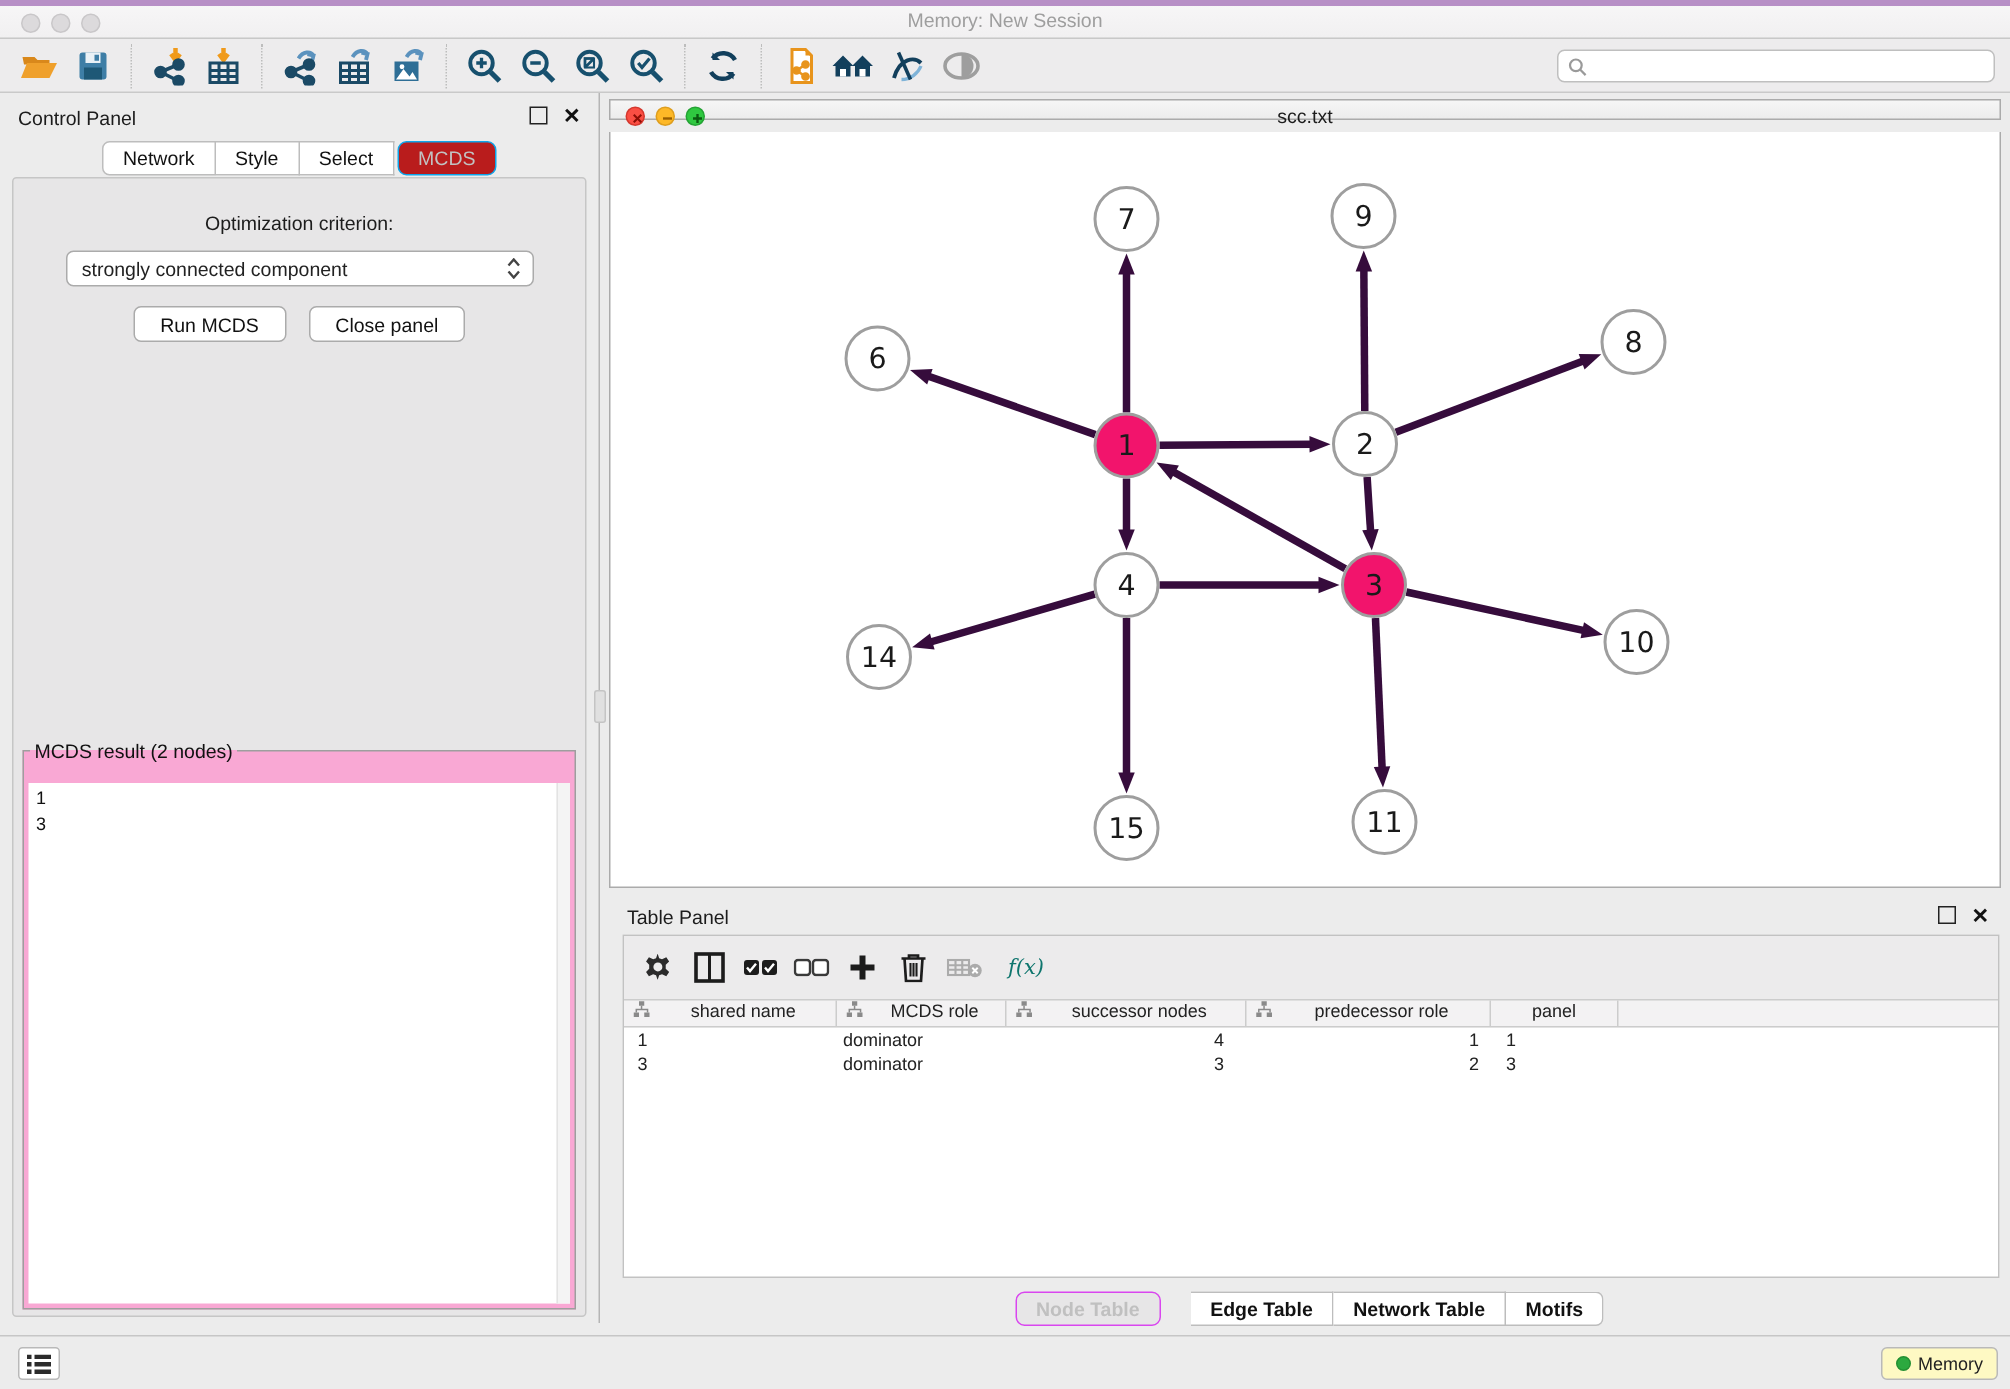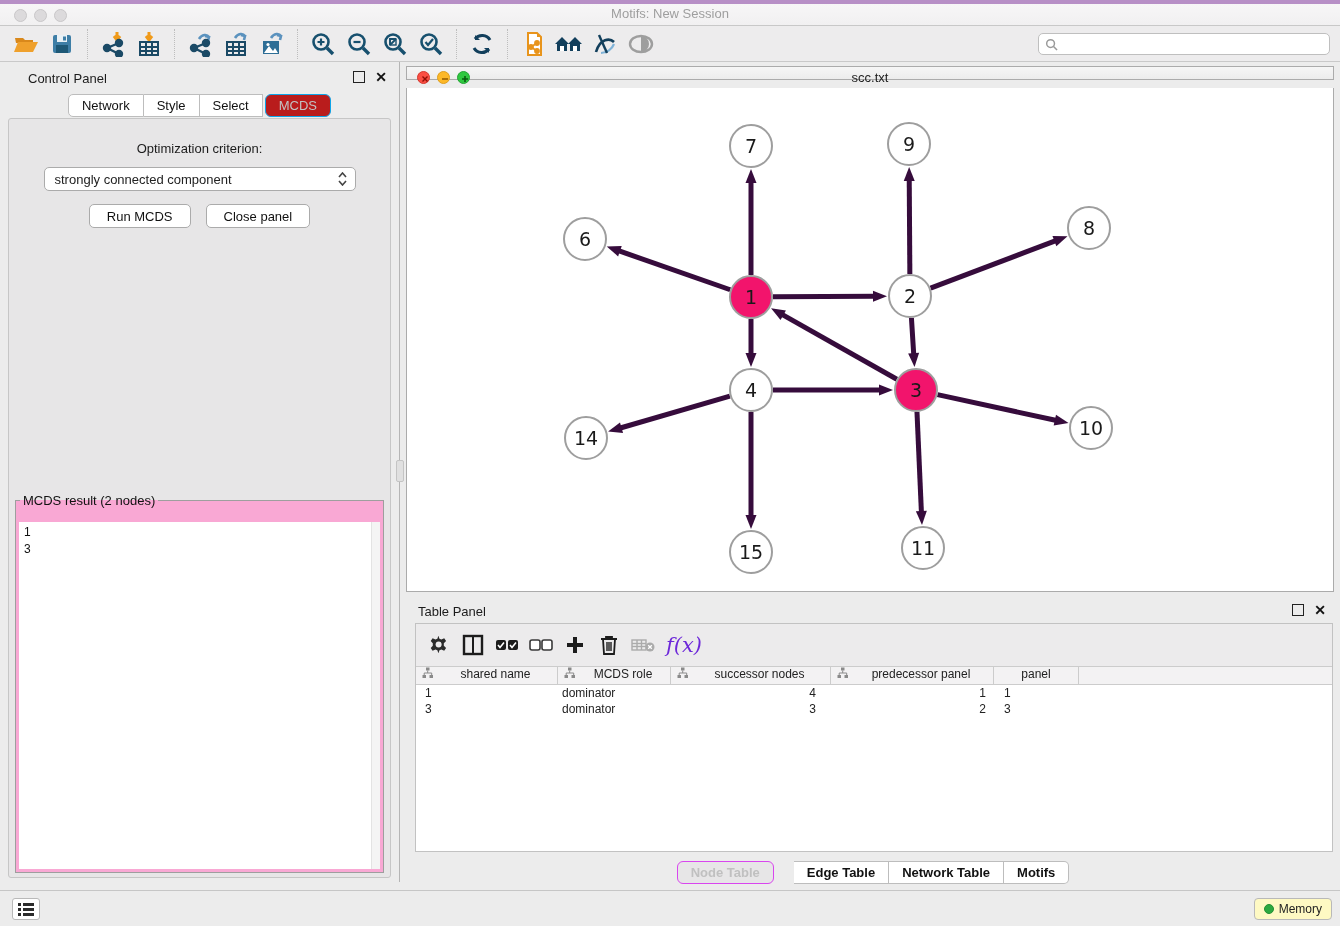--- a/index.html
+++ b/index.html
@@ -18,21 +18,21 @@
   .toolbar{position:absolute;top:26px;left:0;right:0;height:36px;background:#EDECED;
            border-bottom:1px solid #C9C9C9;display:flex;align-items:center;padding-left:8px;}
   .tbtn{width:36px;height:30px;display:flex;align-items:center;justify-content:center;cursor:default;}
   .sep{width:0;height:30px;border-left:1px dotted #BDBDBD;margin:0 7px;}
   .searchbox{position:absolute;right:10px;top:7px;width:292px;height:22px;background:#fff;
              border:1px solid #BFBFBF;border-radius:5px;display:flex;align-items:center;padding:0 6px;}
   .searchbox input{border:none;outline:none;flex:1;font-size:12px;background:transparent;
                    font-family:"Liberation Sans",sans-serif;}
   
   .control-panel{position:absolute;top:62px;left:0;width:400px;bottom:44px;
-                 background:#ECECEC;border-right:1px solid #B5B5B5;padding-left:16px;}
+                 background:#ECECEC;border-right:1px solid #B5B5B5;}
   .panel-header{position:relative;height:32px;}
   .panel-title{position:absolute;left:12px;top:9px;font-size:13px;color:#1c1c1c;}
   .panel-float{position:absolute;right:34px;top:9px;width:12px;height:12px;
                border:1.5px solid #222;}
   .panel-close{position:absolute;right:12px;top:7px;font-size:14px;font-weight:bold;color:#111;}
   .cp-tabs{position:absolute;top:32px;left:0;right:0;display:flex;justify-content:center;}
   .cp-tab{background:#fff;border:1px solid #BDBDBD;border-left:none;padding:3px 13px;
           font-size:13px;color:#111;}
   .cp-tab:first-child{border-left:1px solid #BDBDBD;border-radius:5px 0 0 5px;}
   .cp-tab.selected{background:#b91c1c;color:#C2C2C2;border:1px solid #0ea5e9;
@@ -64,21 +64,21 @@
   .tl svg{position:absolute;left:1.5px;top:1.5px;}
   .net-title{position:absolute;top:3px;left:0;right:0;text-align:center;font-size:13px;color:#1c1c1c;}
   .net-canvas{position:absolute;top:22px;left:0;right:0;bottom:0;background:#fff;
               border:1px solid #ABABAB;border-top:none;}
   
   .table-panel{position:absolute;left:406px;top:595px;right:0;height:295px;background:#ECECEC;}
   .table-container{position:absolute;top:28px;left:9px;right:7px;bottom:38px;background:#fff;
                    border:1px solid #C2C2C2;}
   .tp-toolbar{height:42px;background:#ECEBEC;display:flex;align-items:center;padding-left:8px;gap:4px;}
   .tp-btn{width:30px;height:30px;display:flex;align-items:center;justify-content:center;}
-  .fx{font-family:"DejaVu Serif",serif;font-style:italic;font-size:21px;color:#6d28d9;}
+  .fx{font-family:"DejaVu Serif",serif;font-style:italic;font-size:14px;color:#0f766e;}
   .thead{display:flex;height:19px;border-top:1px solid #CCC;border-bottom:1px solid #CCC;
          background:#F3F2F3;font-size:12px;}
   .th{display:flex;border-right:1px solid #CCC;height:100%;}
   .th .lbl{flex:1;text-align:center;padding:0 2px;}
   .th .tree{margin-left:6px;}
   .trow{display:flex;height:16px;font-size:12px;align-items:center;}
   .td{height:100%;display:flex;align-items:center;}
   .td.r{justify-content:flex-end;}
   .tab-bar{position:absolute;bottom:6px;left:0;right:0;display:flex;justify-content:center;}
   .b-tab{background:#fff;border:1px solid #BDBDBD;border-left:none;padding:3px 13px;
@@ -99,21 +99,21 @@
 </head>
 <body>
 
 <div id="app">
 
   <div class="titlebar">
     <div class="purple-strip"></div>
     <div class="tl-gray" style="left:14px"></div>
     <div class="tl-gray" style="left:34px"></div>
     <div class="tl-gray" style="left:54px"></div>
-    <div class="win-title">Motifs: New Session</div>
+    <div class="win-title">Memory: New Session</div>
   </div>
 
   <div class="toolbar">
     <div class="tbtn">
       <svg width="26" height="24" viewBox="0 0 26 24">
         <path d="M2 6h8l2 2h8v3H3z" fill="#D9881B"></path>
           <path d="M1 20l4-10h20l-5 10z" fill="#EFA02C"></path>
       </svg>
     </div>
     <div class="tbtn">
@@ -518,21 +518,21 @@
           </svg>
           <span class="lbl">successor nodes</span>
         </div>
         <div class="th" style="width:163px">
           <svg class="tree" width="12" height="12" viewBox="0 0 12 12">
             <rect x="4" y="0.5" width="3.5" height="3" fill="#8A8A8A"></rect>
               <rect x="0.5" y="8" width="3.5" height="3" fill="#8A8A8A"></rect>
             <rect x="7.5" y="8" width="3.5" height="3" fill="#8A8A8A"></rect>
             <path d="M5.7 3.5v2.5M2.2 8V6h7.5v2" stroke="#8A8A8A" stroke-width="1" fill="none"></path>
           </svg>
-          <span class="lbl">predecessor panel</span>
+          <span class="lbl">predecessor role</span>
         </div>
         <div class="th" style="width:85px">
           <span class="lbl">panel</span>
         </div>
       </div>
       <div class="trow">
         <div class="td" style="width:142px;padding-left:9px">1</div>
         <div class="td" style="width:113px;padding-left:4px">dominator</div>
         <div class="td r" style="width:160px;padding-right:15px">4</div>
         <div class="td r" style="width:163px;padding-right:8px">1</div>

